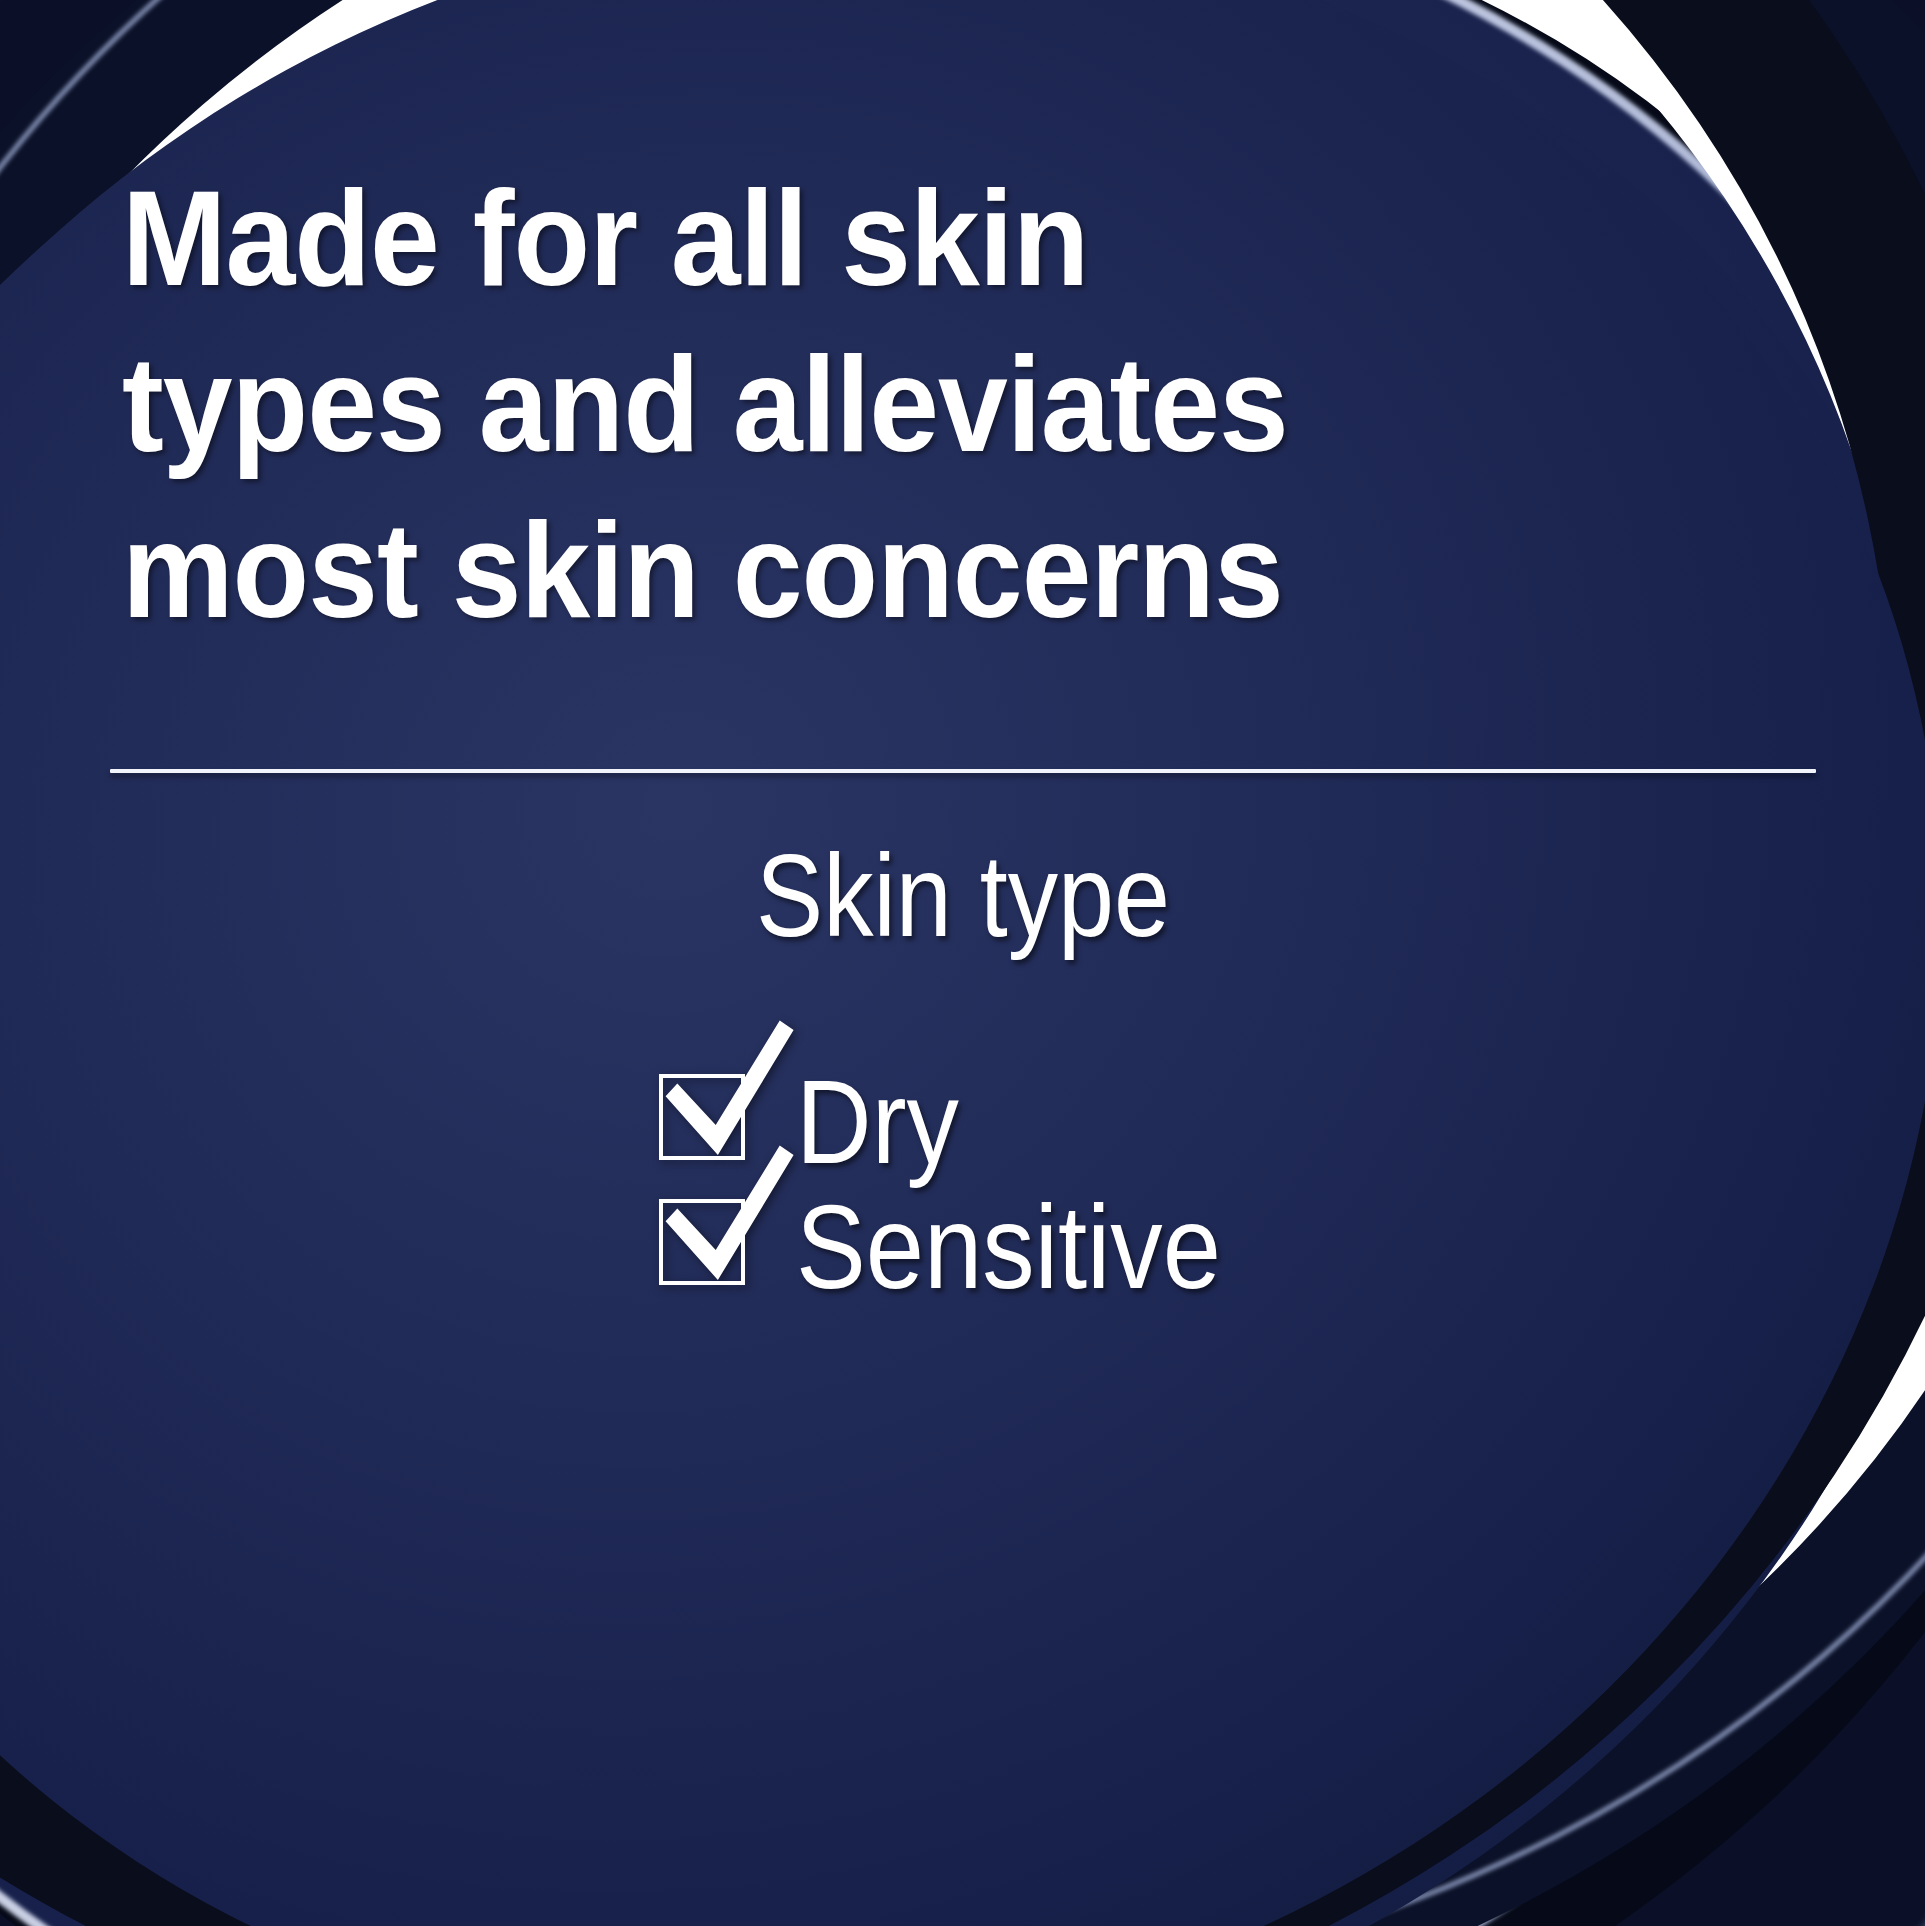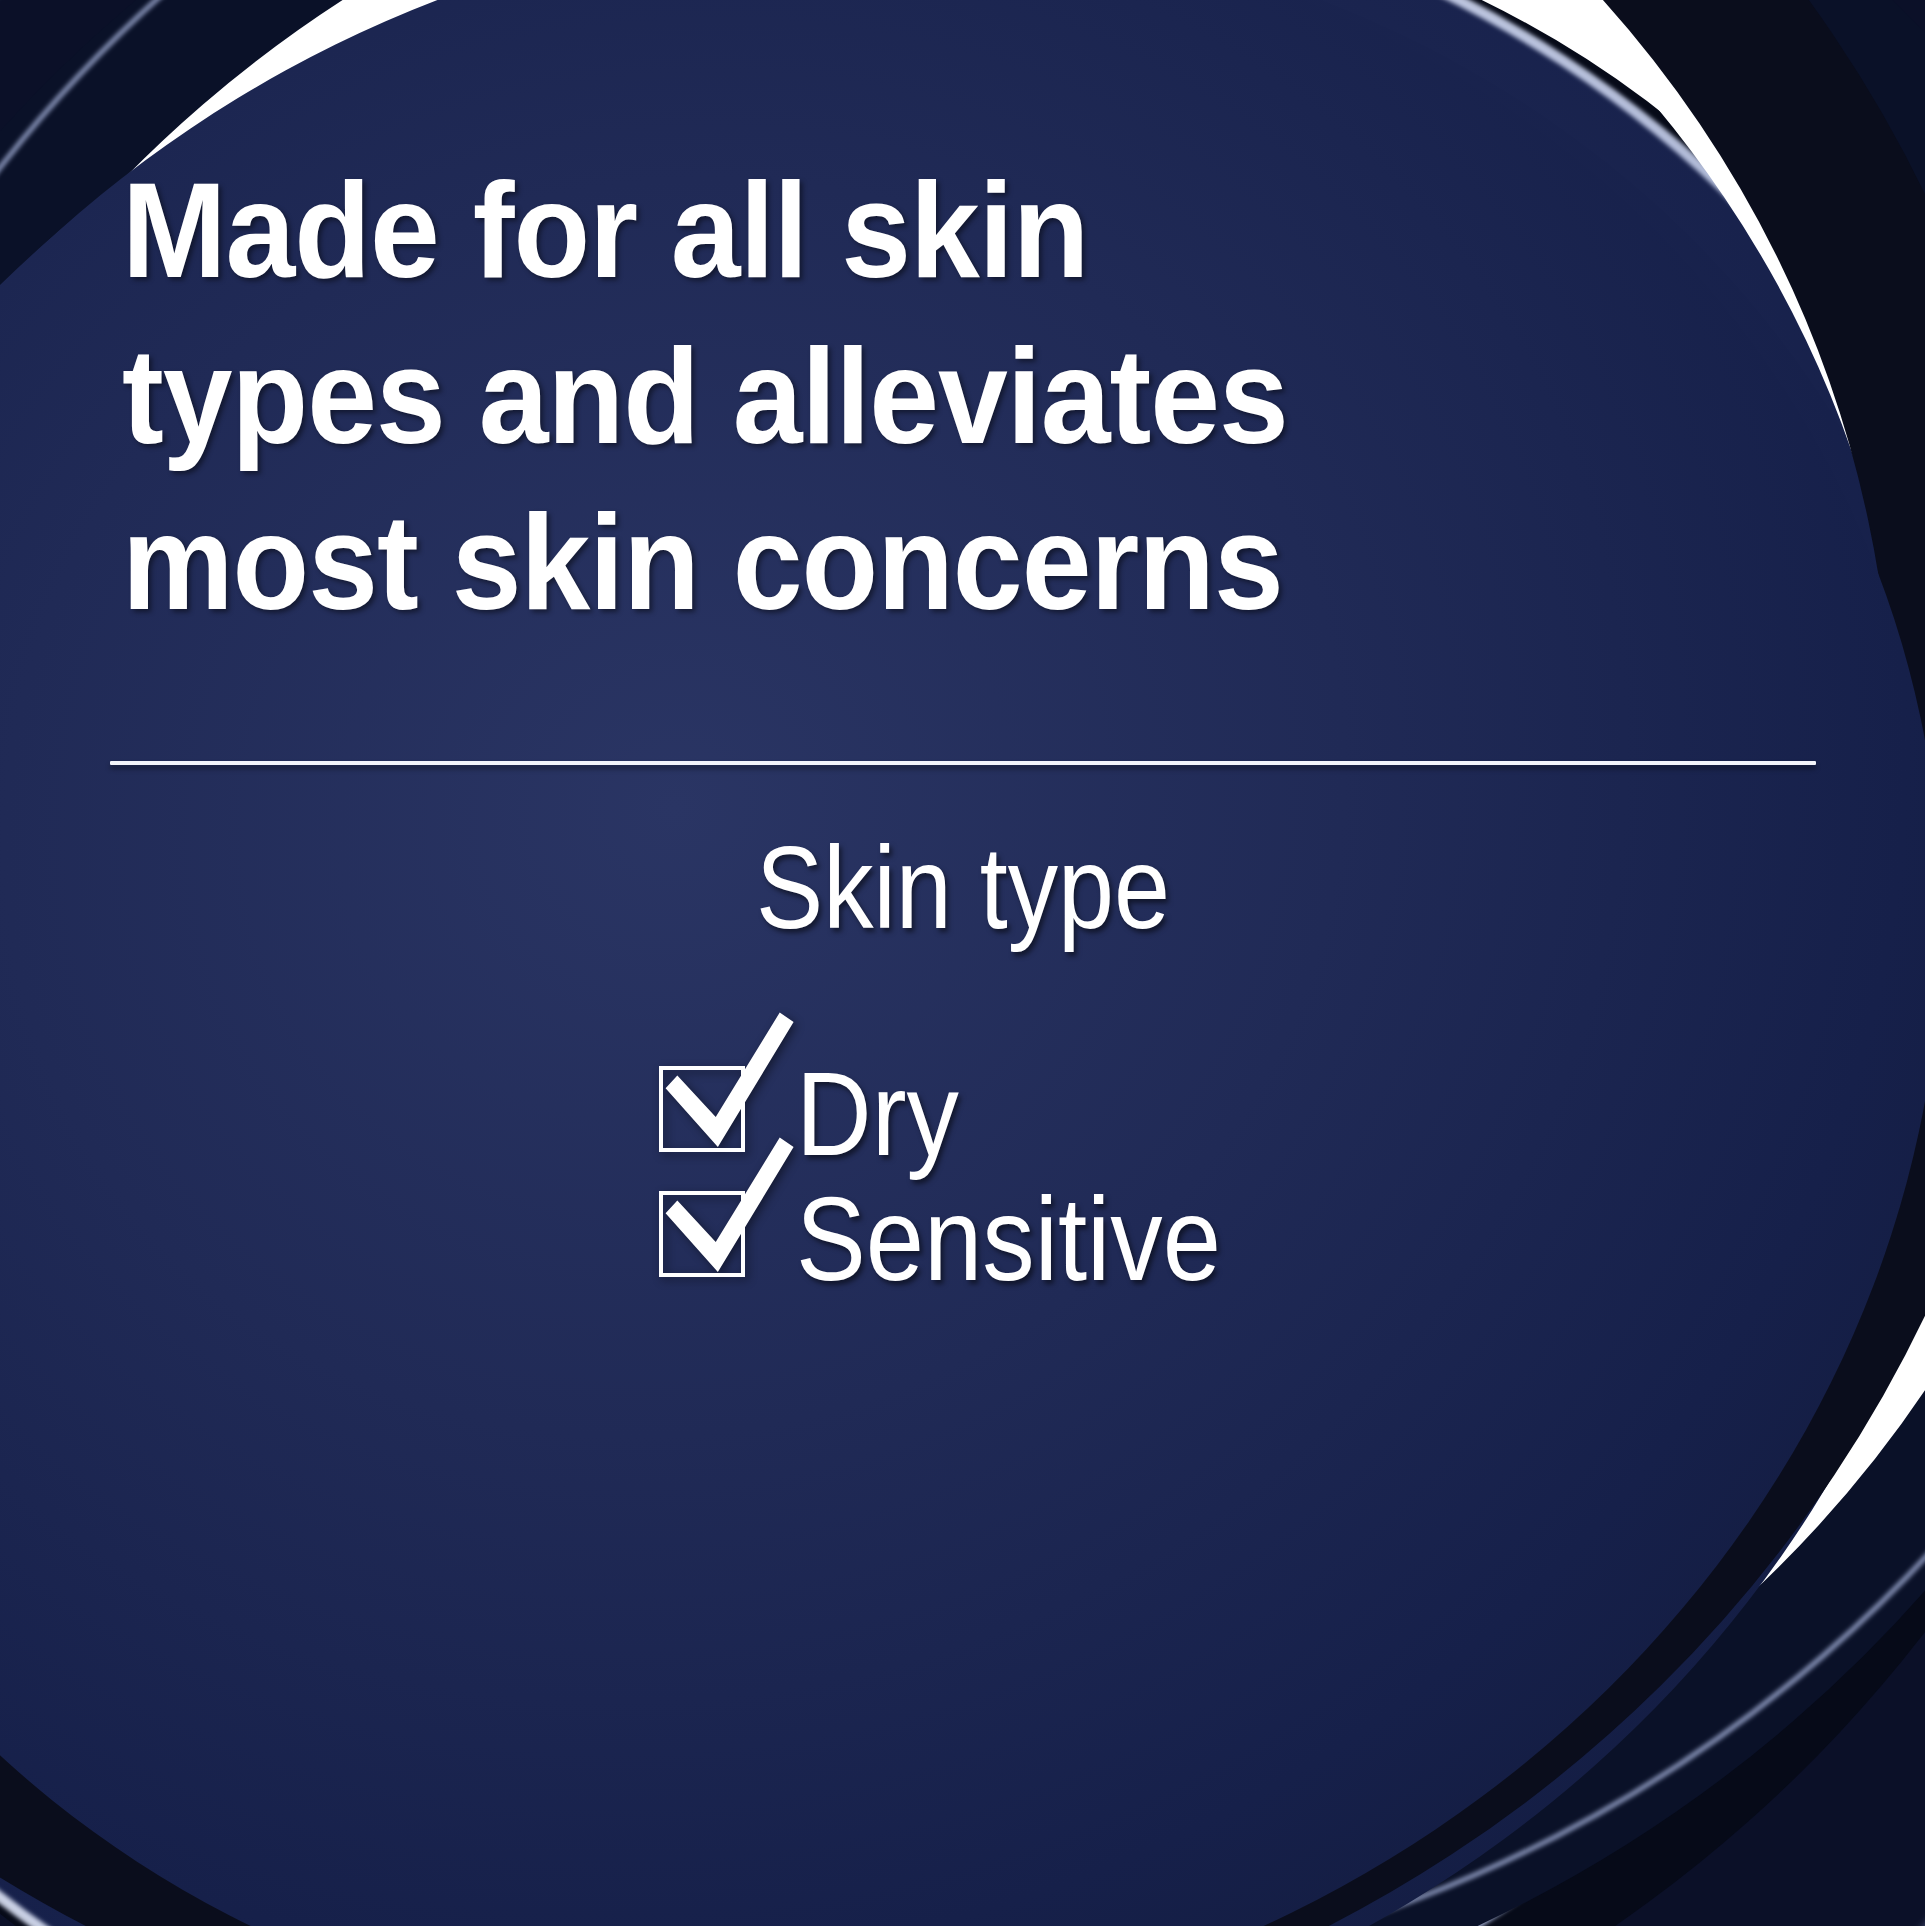--- a/index.html
+++ b/index.html
@@ -8,21 +8,21 @@
     background:#0d1430;
     font-family:"Liberation Sans", sans-serif;
     position:relative;
   }
   #stage{position:absolute;inset:0;overflow:hidden;}
 
   
   .bg-svg{position:absolute;left:0;top:0;width:1926px;height:1926px;}
 
   
-  .content{position:absolute;left:0;top:8px;width:1926px;height:1550px;}
+  .content{position:absolute;left:0;top:16px;width:1926px;height:1550px;}
 
   .headline{
     position:absolute;
     left:122px; top:140px; width:1701px;
     color:#ffffff;
     font-family:"Liberation Sans Narrow","Liberation Sans",sans-serif;
     font-weight:700;
     font-size:135px;
     line-height:166px;
     letter-spacing:-1.1px;

